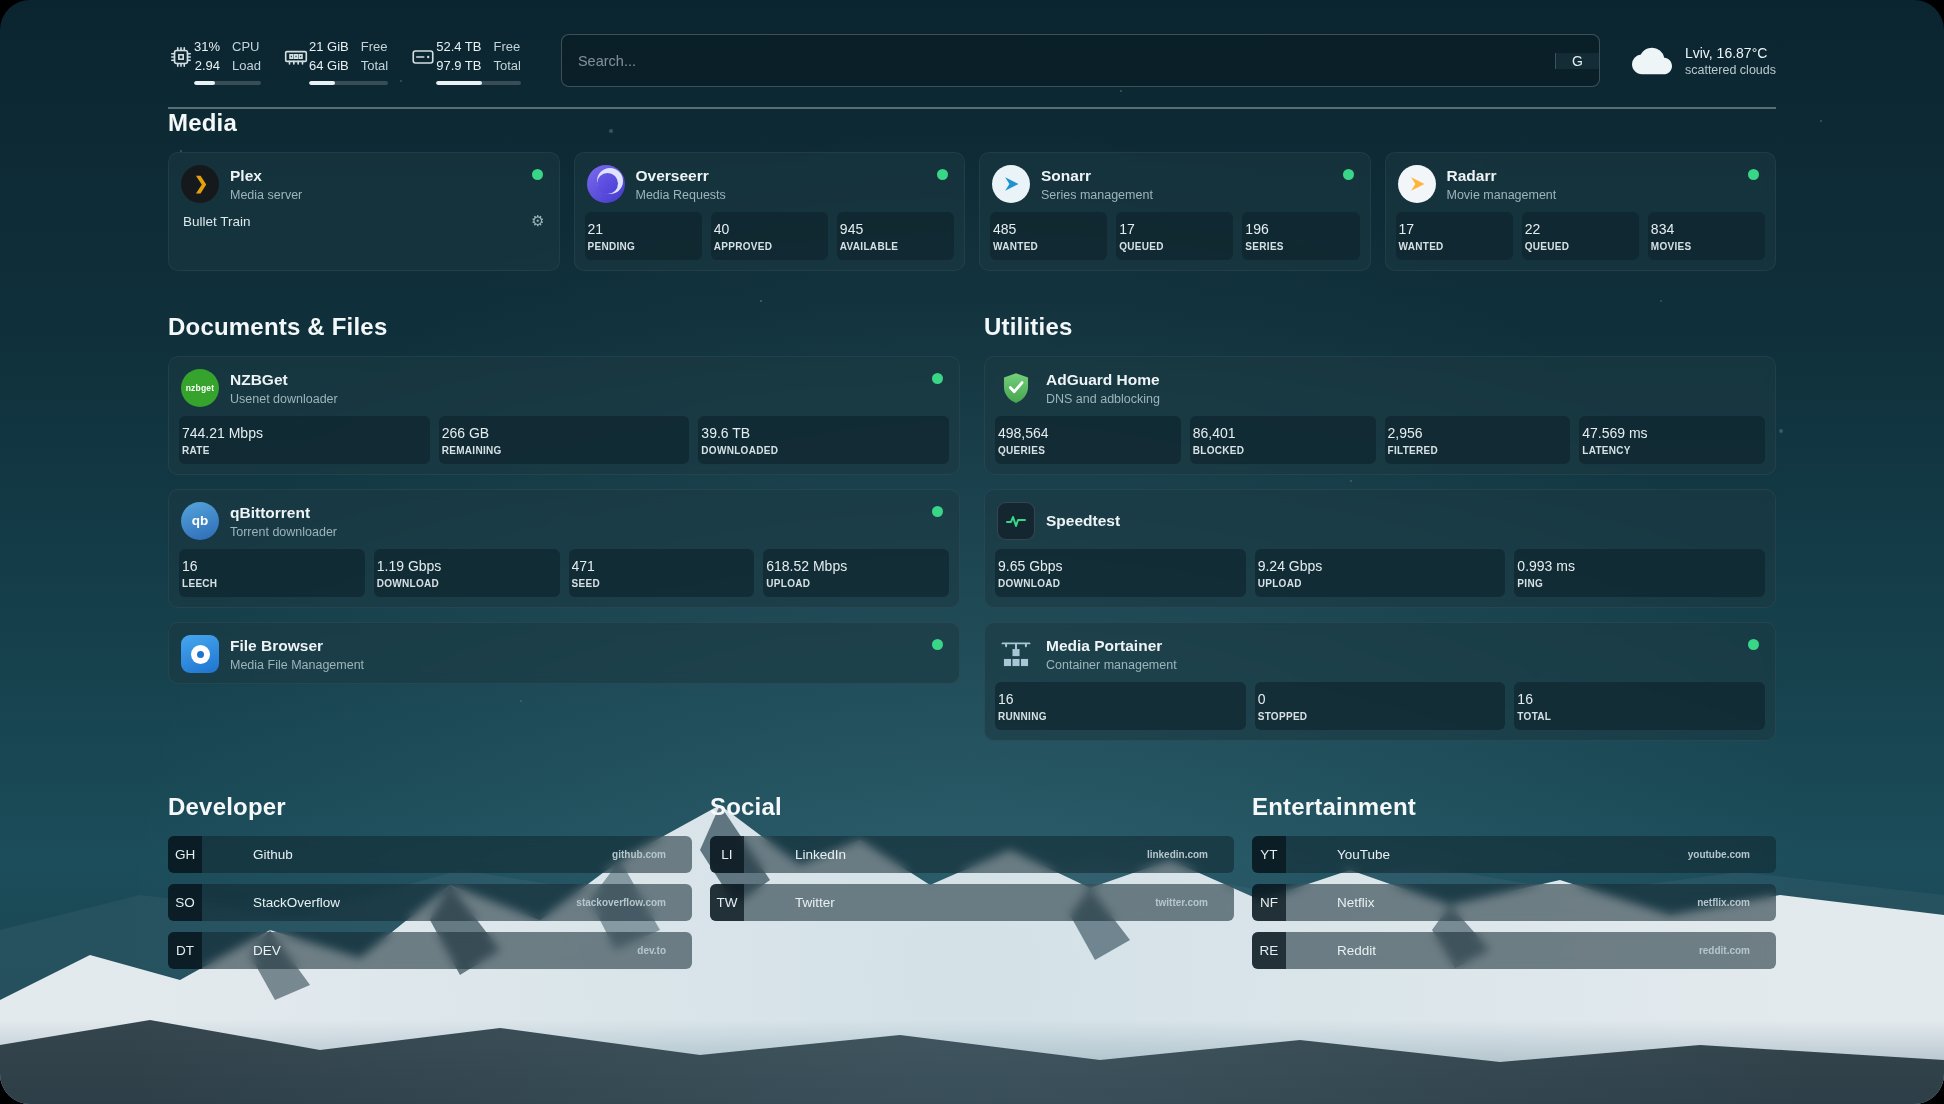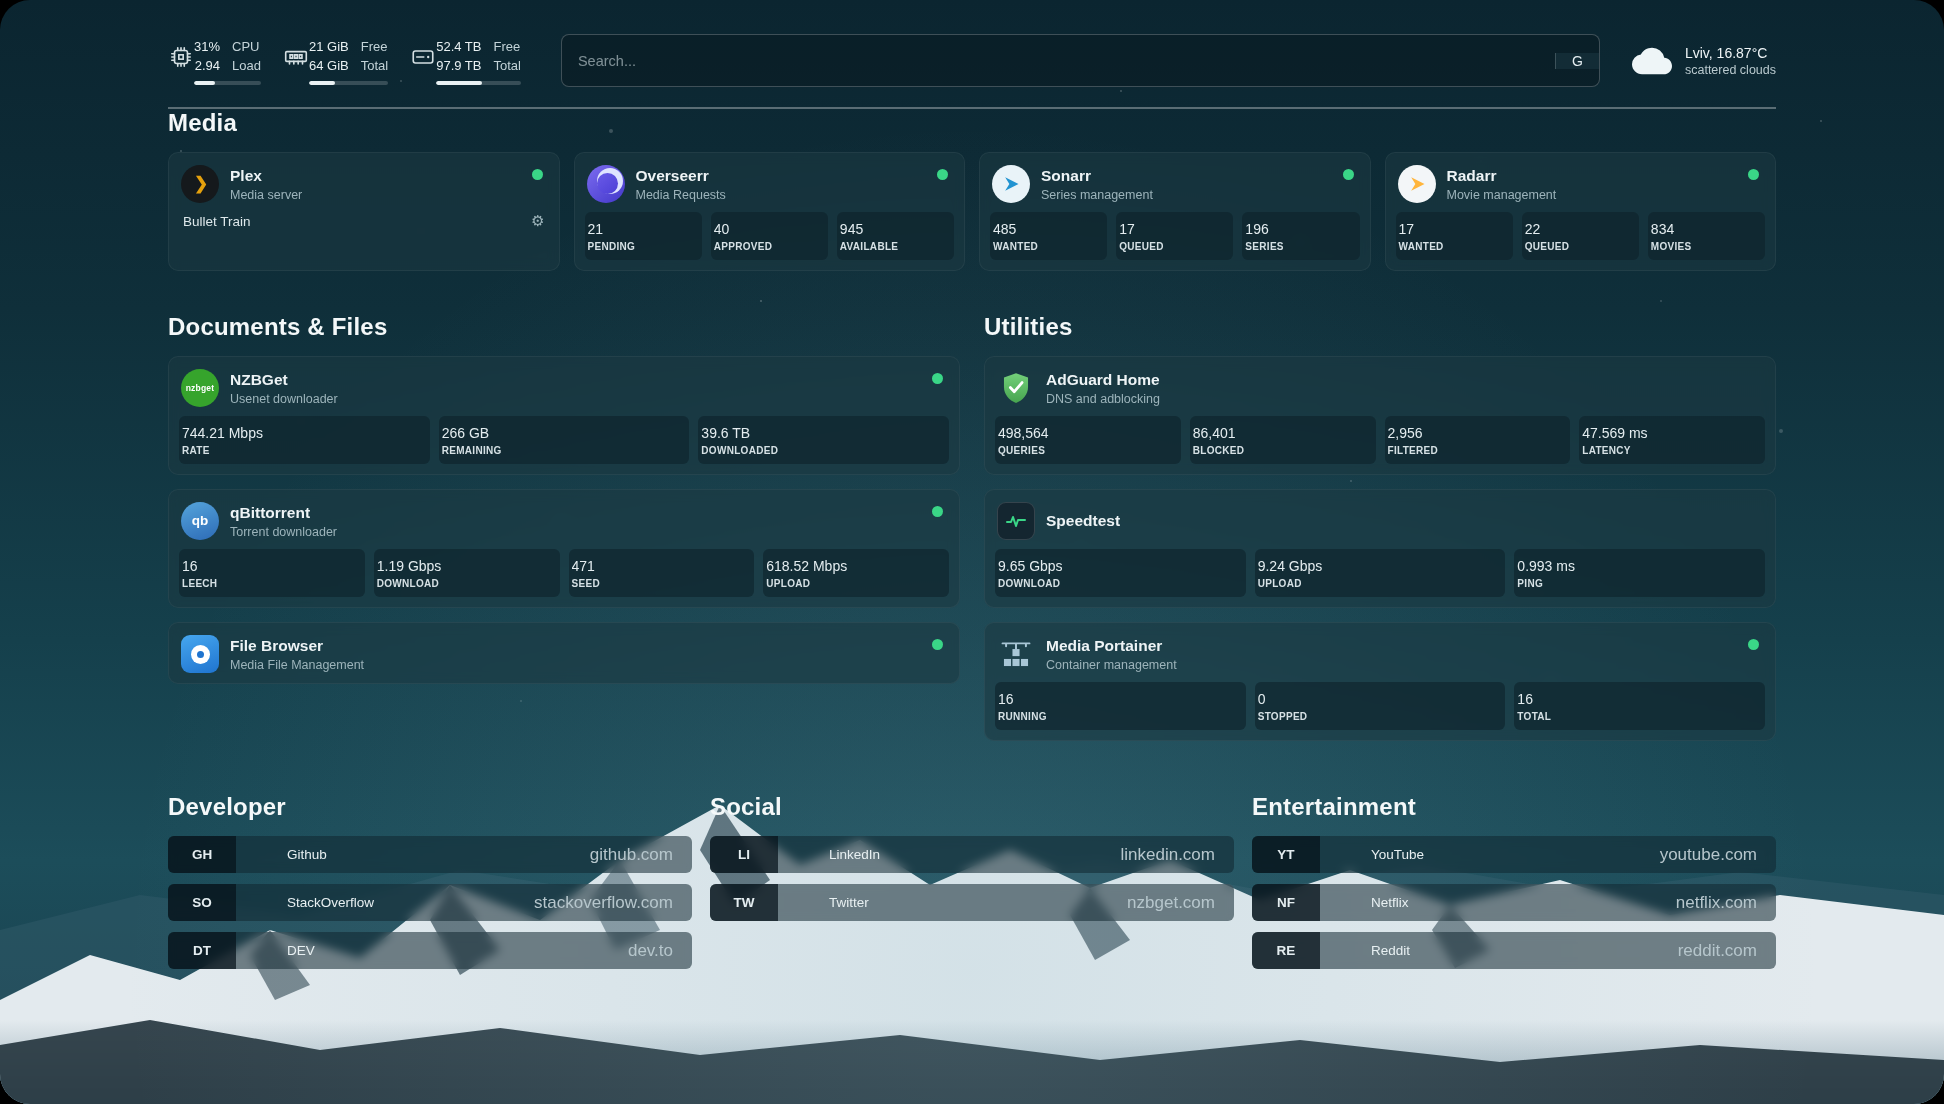--- a/index.html
+++ b/index.html
@@ -115,25 +115,25 @@
   
   .bookmarks { display:flex; gap:18px; margin-top:52px; }
   .bm-group { flex:1; min-width:0; }
   .bm-rows { display:flex; flex-direction:column; gap:11px; }
   .bm-row {
     display:flex; align-items:center; height:37px;
     background:rgba(16,39,48,.55); border-radius:6px; overflow:hidden;
     cursor:pointer; backdrop-filter:blur(5px);
   }
   .bm-abbr {
-    width:68px; align-self:stretch; display:flex; align-items:center; justify-content:center;
-    background:rgba(7,20,26,.72); color:#e4edf0; font-size:13.5px;font-weight:bold;
+    width:34px; align-self:stretch; display:flex; align-items:center; justify-content:center;
+    background:rgba(7,20,26,.72); color:#e4edf0; font-size:13.5px;
   }
   .bm-name { padding-left:13px; font-size:13.5px; color:#e8f0f2;margin-left:38px; }
-  .bm-url { margin-left:auto; padding-right:19px; font-size:17px; color:#b6c6cc; }
+  .bm-url { margin-left:auto; padding-right:26px; font-size:10px; color:#b6c6cc;font-weight:bold; }
 
   
   .icon-plex { background:#15191c; color:#e5a00d; font-size:17px; font-weight:700; }
   .icon-plex span { transform:translateX(1px); }
   .icon-overseerr { background:linear-gradient(140deg,#7c6cf0,#4338ca); position:relative; overflow:hidden; }
   .icon-overseerr::before { content:""; position:absolute; width:26px; height:26px; border-radius:50%; background:#dfe3ff; top:3px; right:2px; }
   .icon-overseerr::after { content:""; position:absolute; width:21px; height:21px; border-radius:50%; background:linear-gradient(140deg,#6a5ae8,#4c3fd6); top:8px; right:7px; }
   .icon-sonarr { background:#e9f3f8; }
   .icon-radarr { background:#f3f6f8; }
   .icon-nzbget { background:#36a42c; color:#fff; font-size:8.5px; font-weight:700; letter-spacing:.2px; }
@@ -590,21 +590,21 @@
         <h2 class="section-title">Social</h2>
         <div class="bm-rows">
           <div class="bm-row">
             <span class="bm-abbr">LI</span>
             <span class="bm-name">LinkedIn</span>
             <span class="bm-url">linkedin.com</span>
           </div>
           <div class="bm-row">
             <span class="bm-abbr">TW</span>
             <span class="bm-name">Twitter</span>
-            <span class="bm-url">nzbget.com</span>
+            <span class="bm-url">twitter.com</span>
           </div>
         </div>
       </div>
 
       <div class="bm-group">
         <h2 class="section-title">Entertainment</h2>
         <div class="bm-rows">
           <div class="bm-row">
             <span class="bm-abbr">YT</span>
             <span class="bm-name">YouTube</span>

